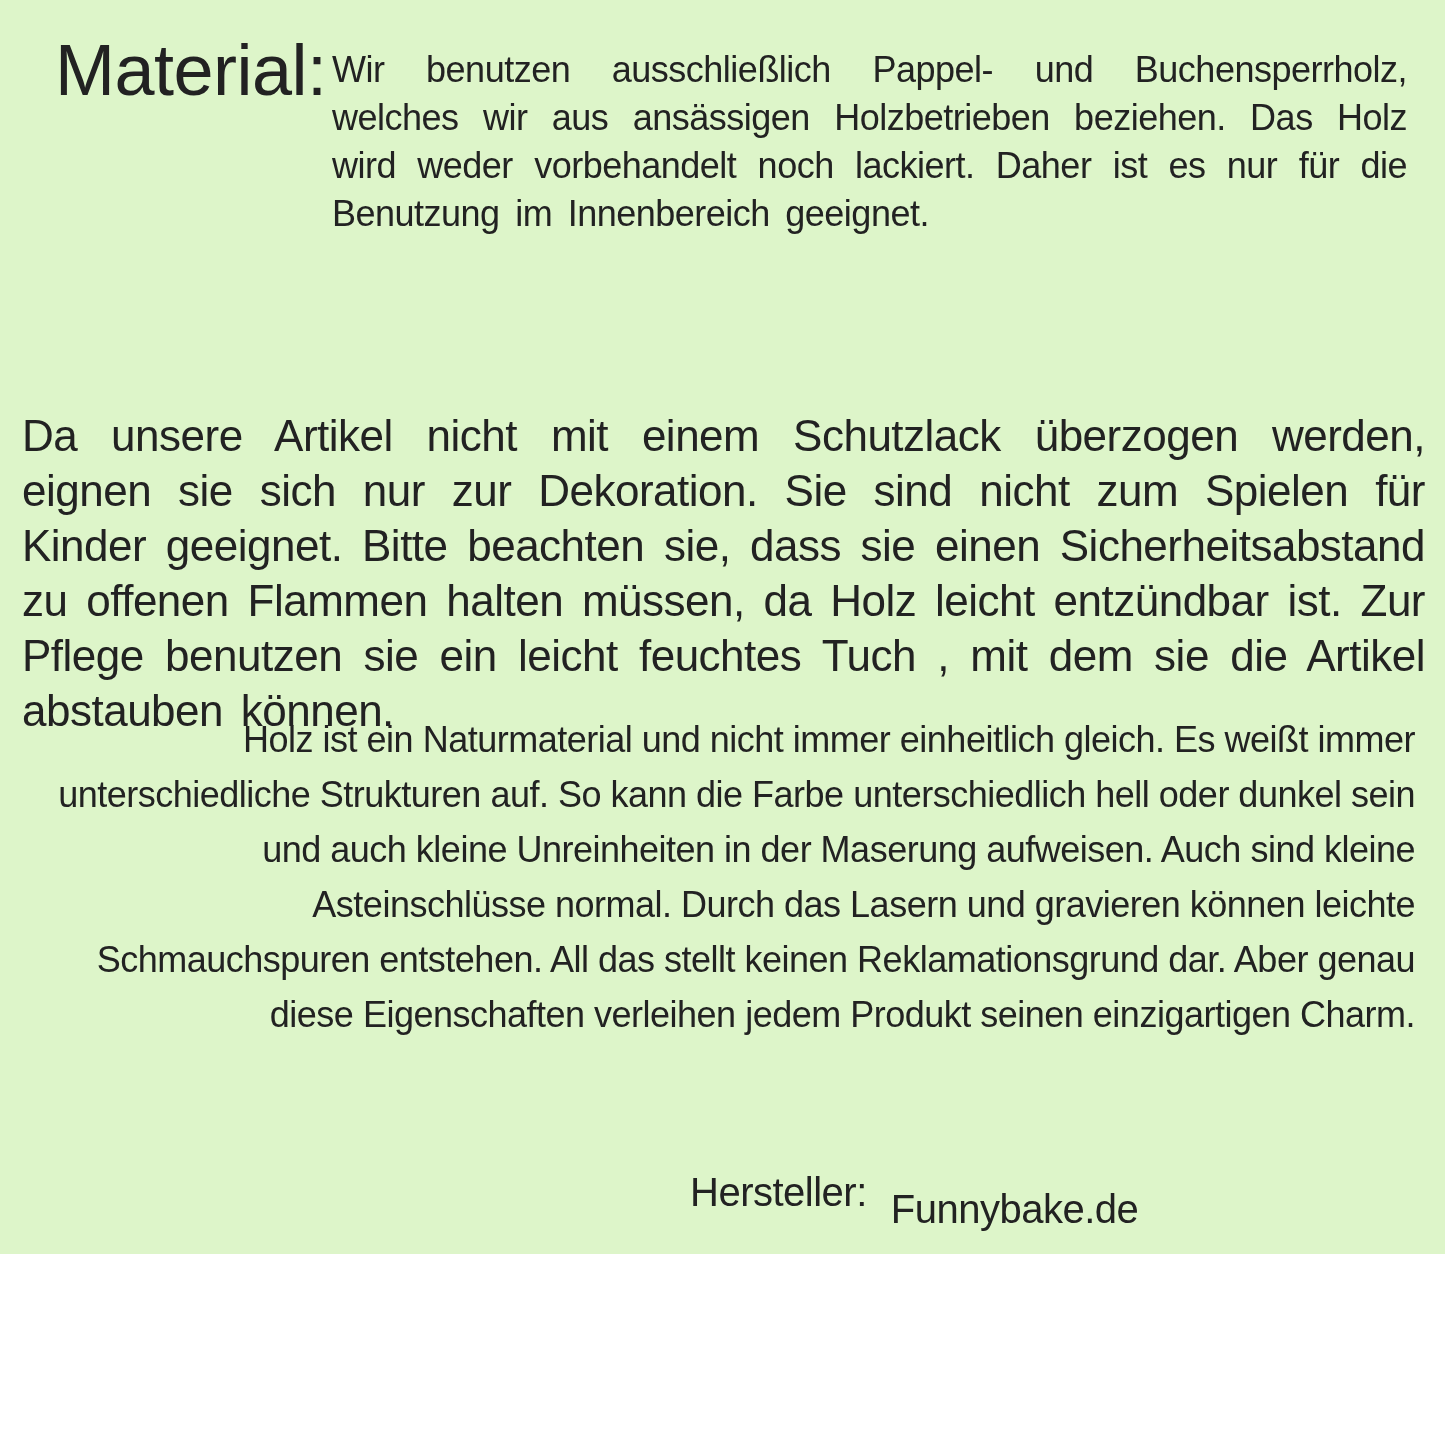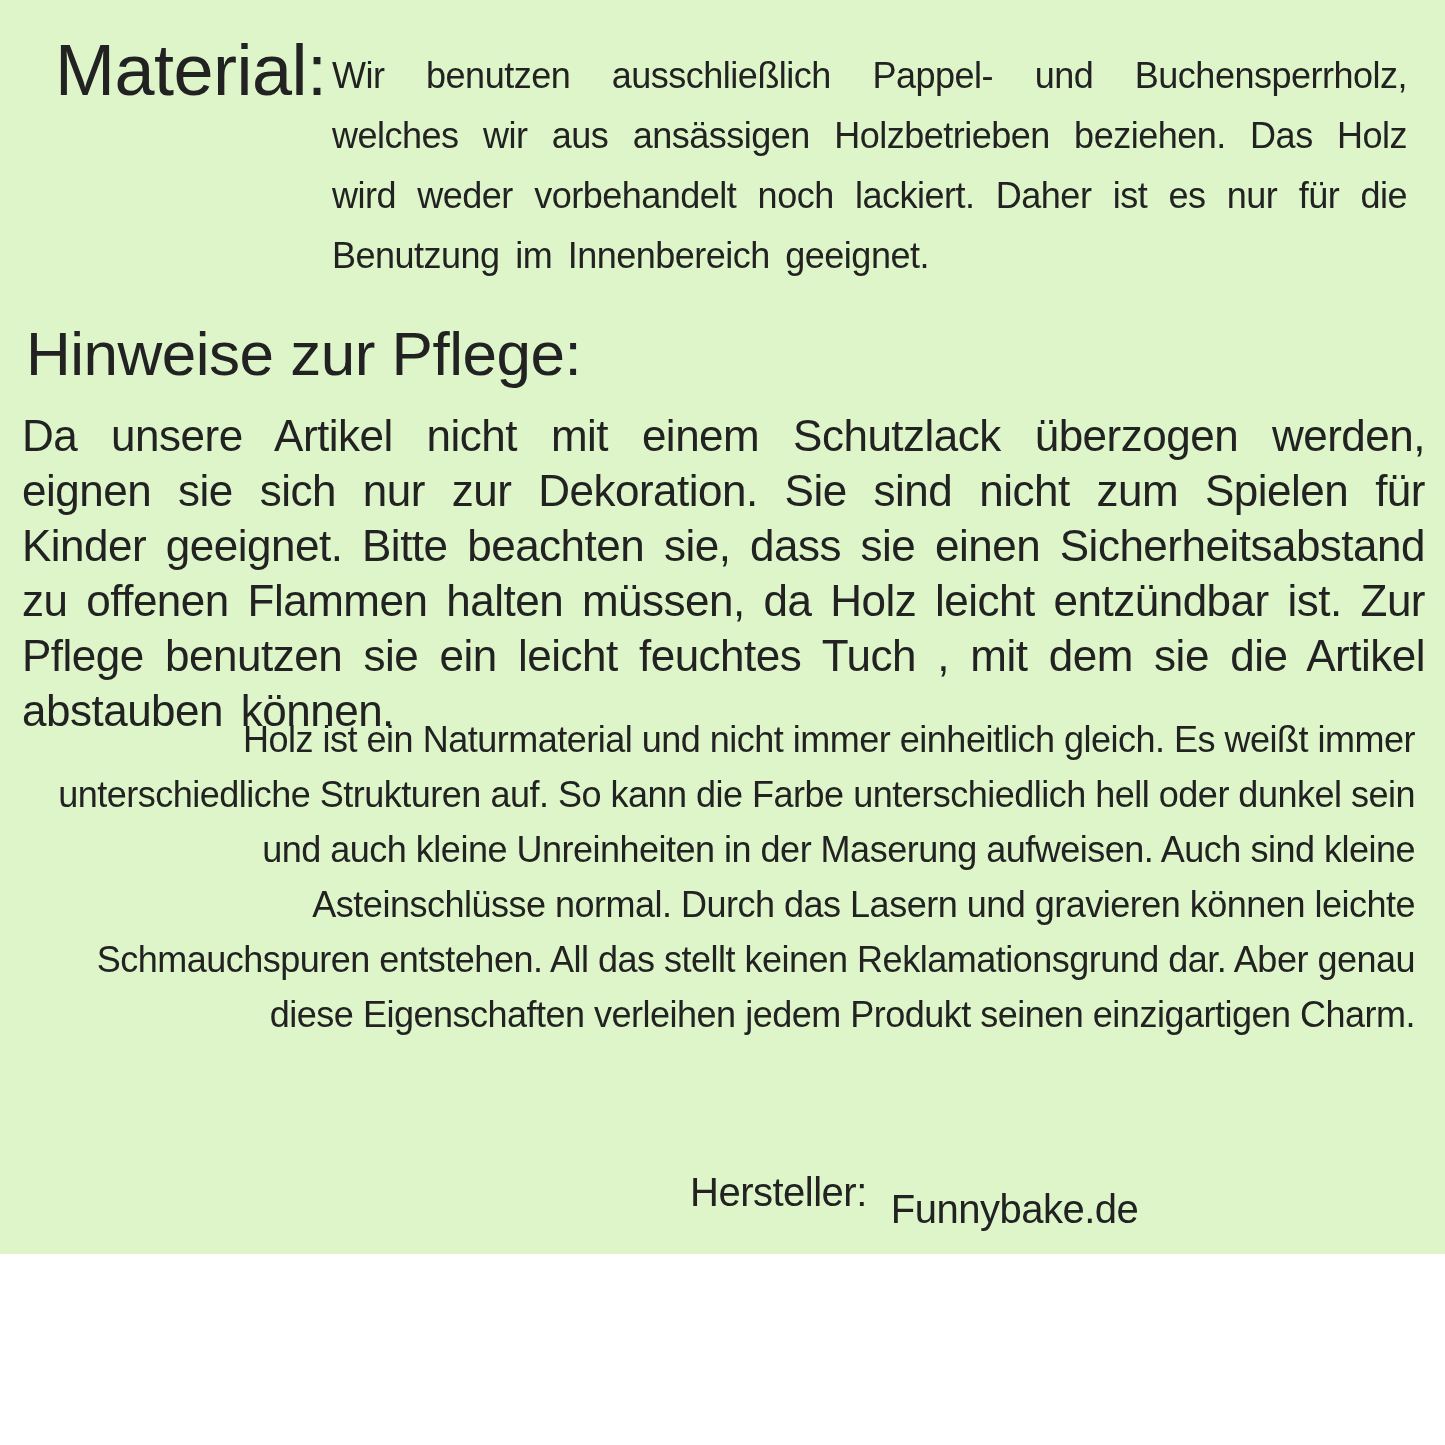--- a/index.html
+++ b/index.html
@@ -28,21 +28,21 @@
     font-size: 72px;
     line-height: 80px;
     white-space: nowrap;
   }
   .material-body {
     position: absolute;
     left: 332px;
     right: 38px;
     top: 46px;
     font-size: 36px;
-    line-height: 60px;
+    line-height: 48px;
     text-align: justify;
     text-align-last: left;
     word-spacing: 6px;
   }
   .care-heading {
     position: absolute;
     left: 26px;
     top: 318px;
     font-size: 62px;
     line-height: 72px;
@@ -91,21 +91,20 @@
 </style>
 </head>
 <body>
 
 <div class="sheet">
 
   <div class="material-heading">Material:</div>
 
   <div class="material-body">Wir benutzen ausschließlich Pappel- und Buchensperrholz, welches wir aus ansässigen Holzbetrieben beziehen. Das Holz wird weder vorbehandelt noch lackiert. Daher ist es nur für die Benutzung im Innenbereich geeignet.</div>
 
-  <div class="care-heading">Hinweise zur Pflege:</div>
 
   <div class="care-para1">Da unsere Artikel nicht mit einem Schutzlack überzogen werden, eignen sie sich nur zur Dekoration. Sie sind nicht zum Spielen für Kinder geeignet. Bitte beachten sie, dass sie einen Sicherheitsabstand zu offenen Flammen halten müssen, da Holz leicht entzündbar ist. Zur Pflege benutzen sie ein leicht feuchtes Tuch , mit dem sie die Artikel abstauben können.</div>
 
   <div class="care-para2">Holz ist ein Naturmaterial und nicht immer einheitlich gleich. Es weißt immer unterschiedliche Strukturen auf. So kann die Farbe unterschiedlich hell oder dunkel sein und auch kleine Unreinheiten in der Maserung aufweisen. Auch sind kleine Asteinschlüsse normal. Durch das Lasern und gravieren können leichte Schmauchspuren entstehen. All das stellt keinen Reklamationsgrund dar. Aber genau diese Eigenschaften verleihen jedem Produkt seinen einzigartigen Charm.</div>
 
   <div class="manufacturer">
     <div class="manufacturer-label">Hersteller:</div>
     <div class="manufacturer-lines">
       <div>Funnybake.de</div>
       <div>Im Steinfeld 16</div>

